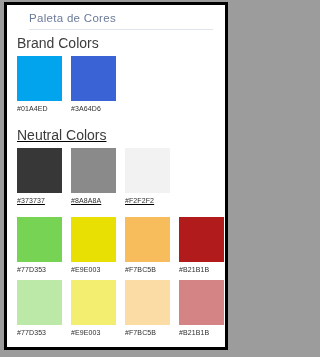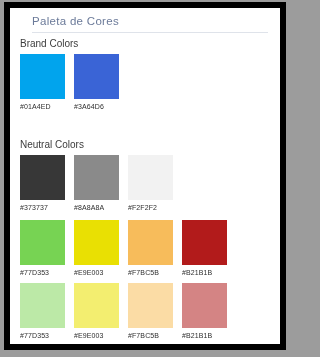--- a/index.html
+++ b/index.html
@@ -11,24 +11,24 @@
     height: 357px;
     background: #9c9c9c;
     font-family: "Liberation Sans", sans-serif;
     overflow: hidden;
   }
 
   .page-frame {
     position: absolute;
     left: 4px;
     top: 2px;
-    width: 282px;
+    width: 224px;
     height: 348px;
     background: #ffffff;
-    border: 6px solid #000000;
+    border: 3px solid #000000;
     box-sizing: border-box;
     overflow: hidden;
   }
 
   .card-title {
     font-size: 11.5px;
     color: #6b7a99;
     letter-spacing: 0.3px;
     padding: 7px 0 5px 22px;
     margin: 0;
@@ -39,21 +39,21 @@
     background: #dfe3ea;
     margin: 0 12px 0 22px;
   }
 
   .section {
     position: absolute;
     left: 0;
     right: 0;
   }
   .section-label {
-    font-size: 10px;
+    font-size: 14px;
     color: #3c3c3c;
     margin: 0 0 5px 0;
     font-weight: 400;
     white-space: nowrap;
   }
 
   .swatch-row {
     display: flex;
     align-items: flex-start;
   }
@@ -70,21 +70,21 @@
     font-size: 7px;
     color: #2e2e2e;
     margin-top: 4px;
     white-space: nowrap;
     letter-spacing: 0.1px;
   }
 
   
   #brand-section     { left: 10px; top: 30px; width: 120px; }
   #secondary-section { left: 137px; top: 30px; width: 155px; }
-  #neutral-section   { left: 10px; top: 131px; width: 180px; }
+  #neutral-section   { left: 10px; top: 122px; width: 180px; text-decoration: underline; }
   #utility-section   { left: 10px; top: 212px; width: 280px; }
 
   #utility-section .swatch-row.faded-row { margin-top: 7px; }
 </style>
 </head>
 <body>
 
 <div class="page-frame">
 
   <h1 class="card-title">Paleta de Cores</h1>

